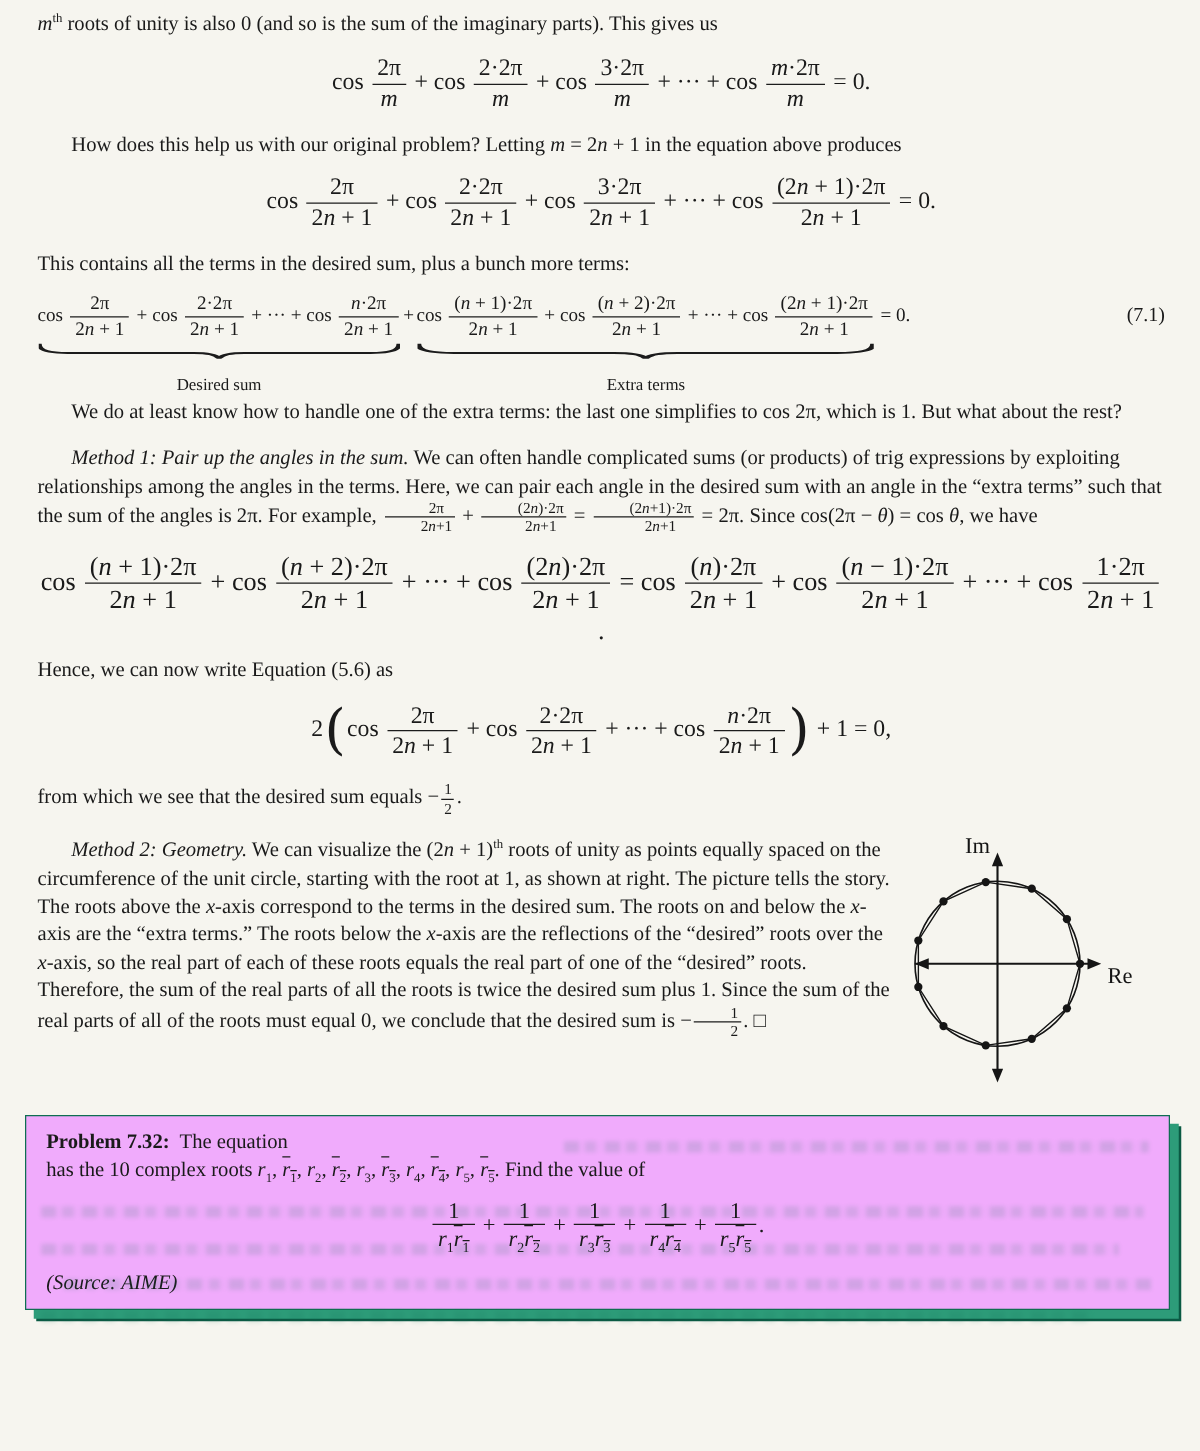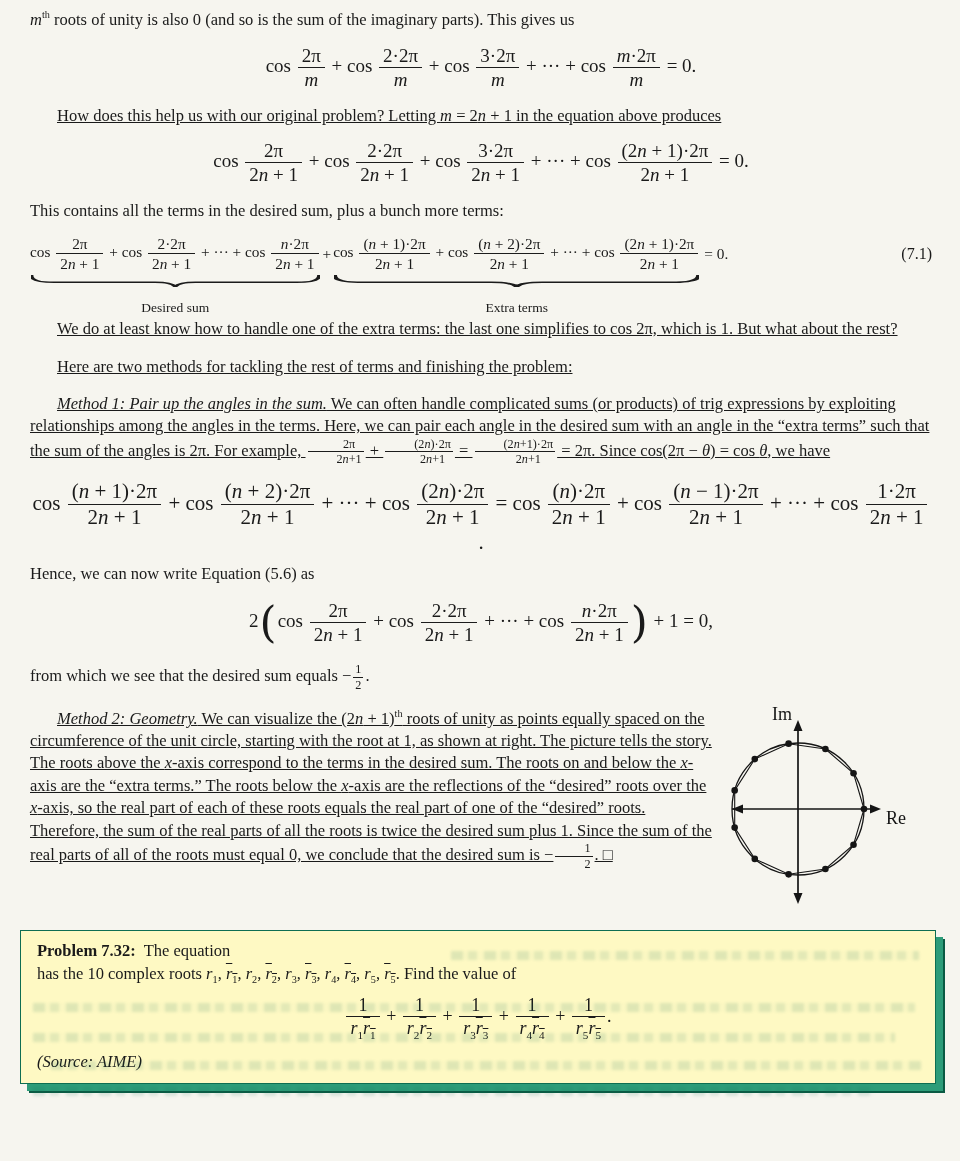--- a/index.html
+++ b/index.html
@@ -3,21 +3,21 @@
 <meta charset="utf-8">
 <style>
   html,body{margin:0;padding:0;}
   body{
     width:960px;height:1161px;overflow:hidden;
     background:#f6f5ef;color:#1a1a1a;
     font-family:"Liberation Serif","DejaVu Serif",serif;
   }
   .page{box-sizing:border-box;width:960px;height:1111px;padding:8px 28px 0 30px;position:relative;}
   p{margin:0;font-size:16.5px;line-height:1.36;}
-  .indent{text-indent:27px;text-decoration:underline;}
+  .indent{text-indent:27px;}
   .sp-above{margin-top:15px;}
   i{font-style:italic;}
   sup{font-size:.62em;}
   sub{font-size:.62em;}
   
   .mfrac{display:inline-block;vertical-align:middle;text-align:center;margin:0 2px;line-height:1.12;}
   .mnum{display:block;padding:0 4px 1px;border-bottom:1.4px solid #1c1c1c;}
   .mden{display:block;padding:1px 4px 0;}
   p .mfrac, .boxline .mfrac{font-size:.74em;line-height:1.02;}
   p .mnum{padding:0 2px 1px;border-bottom-width:1px;}
@@ -41,21 +41,21 @@
   .brace-label{text-align:center;font-size:13.5px;margin-top:13px;}
   
   .fig{float:right;width:206px;margin:0 0 2px 12px;}
   .fig svg{display:block;}
   .method2-block{margin-top:16px;}
   .clear{clear:both;}
   
   .problem-box{
     position:relative;box-sizing:border-box;
     margin:16px 0 0 -10px;width:916px;
-    background:#fef9c3;border:1.5px solid #0e6e52;
+    background:#f0abfc;border:1.5px solid #0e6e52;
     box-shadow:7px 7px 0 #2d9c79, 9px 9px 0 #0a5a43;
     padding:9px 16px 10px;
   }
   .problem-box p{font-size:16.5px;}
   .problem-box .eq{font-size:18px;margin:8px 0;}
   .box-title{font-weight:bold;}
   .box-source{font-style:italic;margin-top:10px;}
   .bleed{position:absolute;height:9px;pointer-events:none;filter:blur(1.5px);opacity:.30;
     background:repeating-linear-gradient(90deg,rgba(20,110,86,.45) 0 12px,rgba(20,110,86,.06) 12px 17px,rgba(20,110,86,.38) 17px 26px,rgba(20,110,86,.05) 26px 33px);}
 </style>
@@ -93,21 +93,20 @@
         </svg>
         <div class="brace-label">Extra terms</div>
       </span>
     </span>
     <span class="tail">= 0.</span>
     <span class="tag">(7.1)</span>
   </div>
 
   <p class="indent">We do at least know how to handle one of the extra terms: the last one simplifies to cos 2π, which is 1. But what about the rest?</p>
 
-  <p class="indent sp-above">Here are two methods for tackling the rest of terms and finishing the problem:</p>
 
   <p class="indent sp-above"><i>Method 1: Pair up the angles in the sum.</i> We can often handle complicated sums (or products) of trig expressions by exploiting relationships among the angles in the terms. Here, we can pair each angle in the desired sum with an angle in the “extra terms” such that the sum of the angles is 2π. For example, <span class="mfrac"><span class="mnum">2π</span><span class="mden">2<i>n</i>+1</span></span> + <span class="mfrac"><span class="mnum">(2<i>n</i>)·2π</span><span class="mden">2<i>n</i>+1</span></span> = <span class="mfrac"><span class="mnum">(2<i>n</i>+1)·2π</span><span class="mden">2<i>n</i>+1</span></span> = 2π. Since cos(2π − <i>θ</i>) = cos <i>θ</i>, we have</p>
 
   <div class="eq eq-pair">cos <span class="mfrac"><span class="mnum">(<i>n</i> + 1)·2π</span><span class="mden">2<i>n</i> + 1</span></span> + cos <span class="mfrac"><span class="mnum">(<i>n</i> + 2)·2π</span><span class="mden">2<i>n</i> + 1</span></span> + ··· + cos <span class="mfrac"><span class="mnum">(2<i>n</i>)·2π</span><span class="mden">2<i>n</i> + 1</span></span> = cos <span class="mfrac"><span class="mnum">(<i>n</i>)·2π</span><span class="mden">2<i>n</i> + 1</span></span> + cos <span class="mfrac"><span class="mnum">(<i>n</i> − 1)·2π</span><span class="mden">2<i>n</i> + 1</span></span> + ··· + cos <span class="mfrac"><span class="mnum">1·2π</span><span class="mden">2<i>n</i> + 1</span></span>.</div>
 
   <p>Hence, we can now write Equation (5.6) as</p>
 
   <div class="eq eq-hence">2<span class="bigp">(</span>cos <span class="mfrac"><span class="mnum">2π</span><span class="mden">2<i>n</i> + 1</span></span> + cos <span class="mfrac"><span class="mnum">2·2π</span><span class="mden">2<i>n</i> + 1</span></span> + ··· + cos <span class="mfrac"><span class="mnum"><i>n</i>·2π</span><span class="mden">2<i>n</i> + 1</span></span><span class="bigp">)</span> + 1 = 0,</div>
 
   <p class="sp-above">from which we see that the desired sum equals −<span class="mfrac"><span class="mnum">1</span><span class="mden">2</span></span>.</p>

